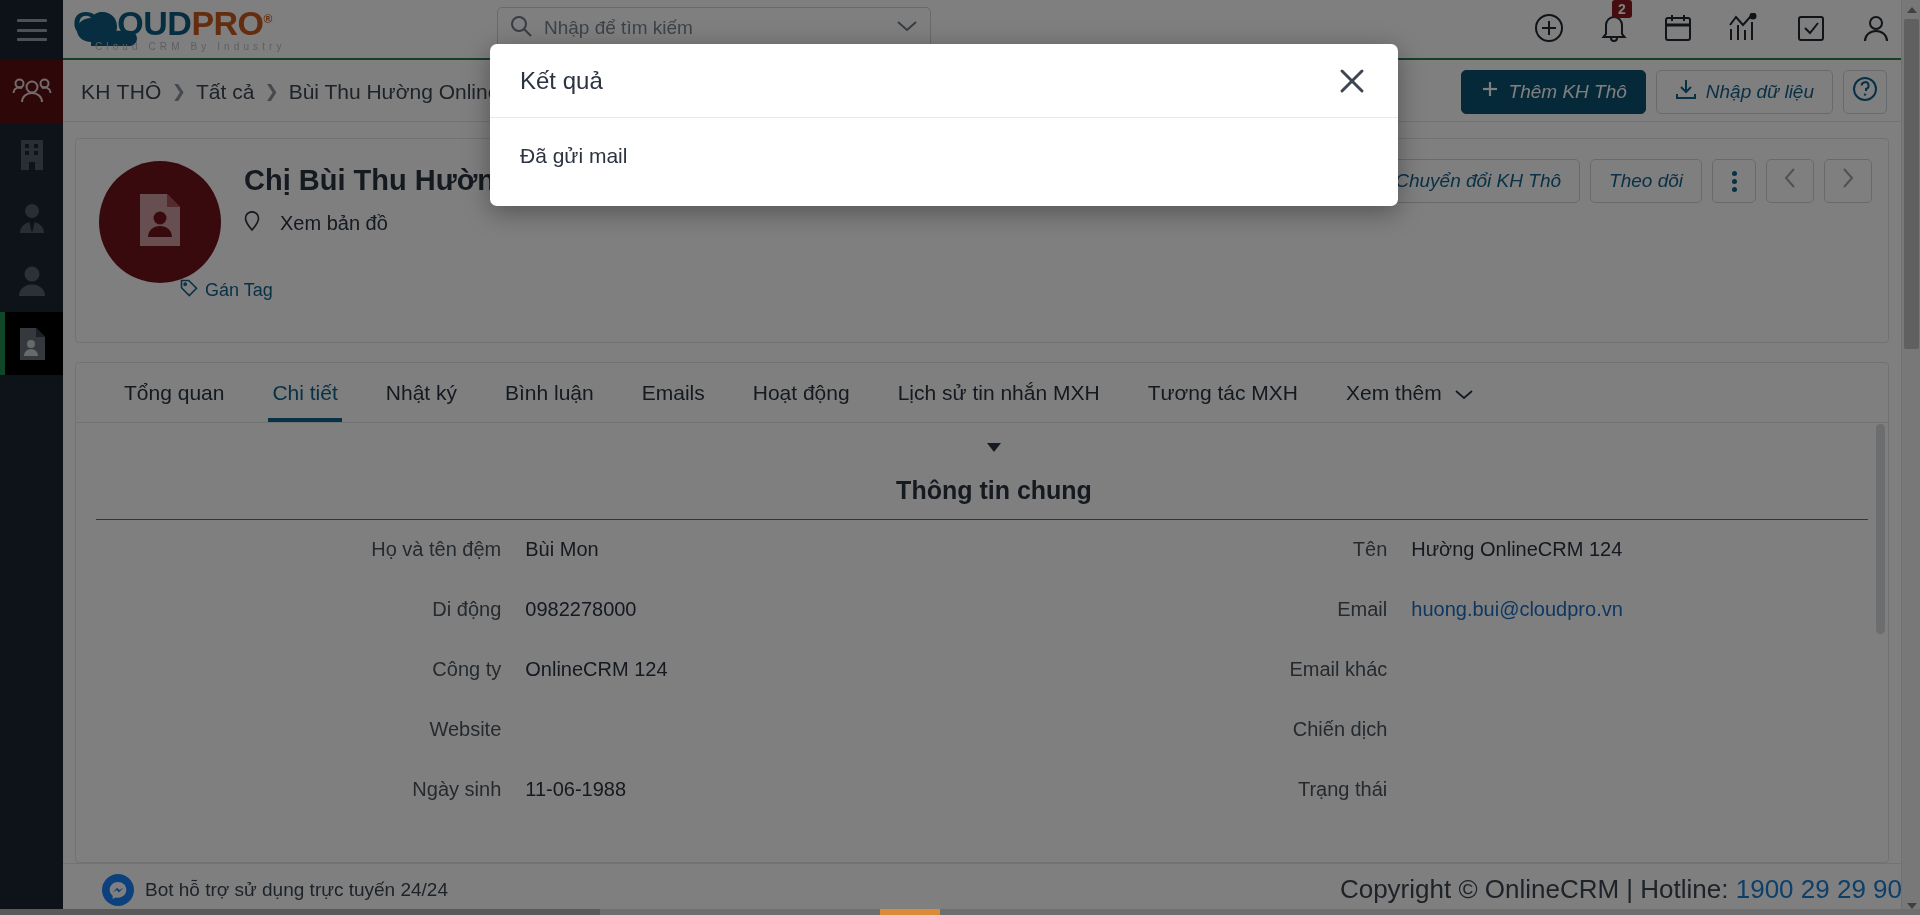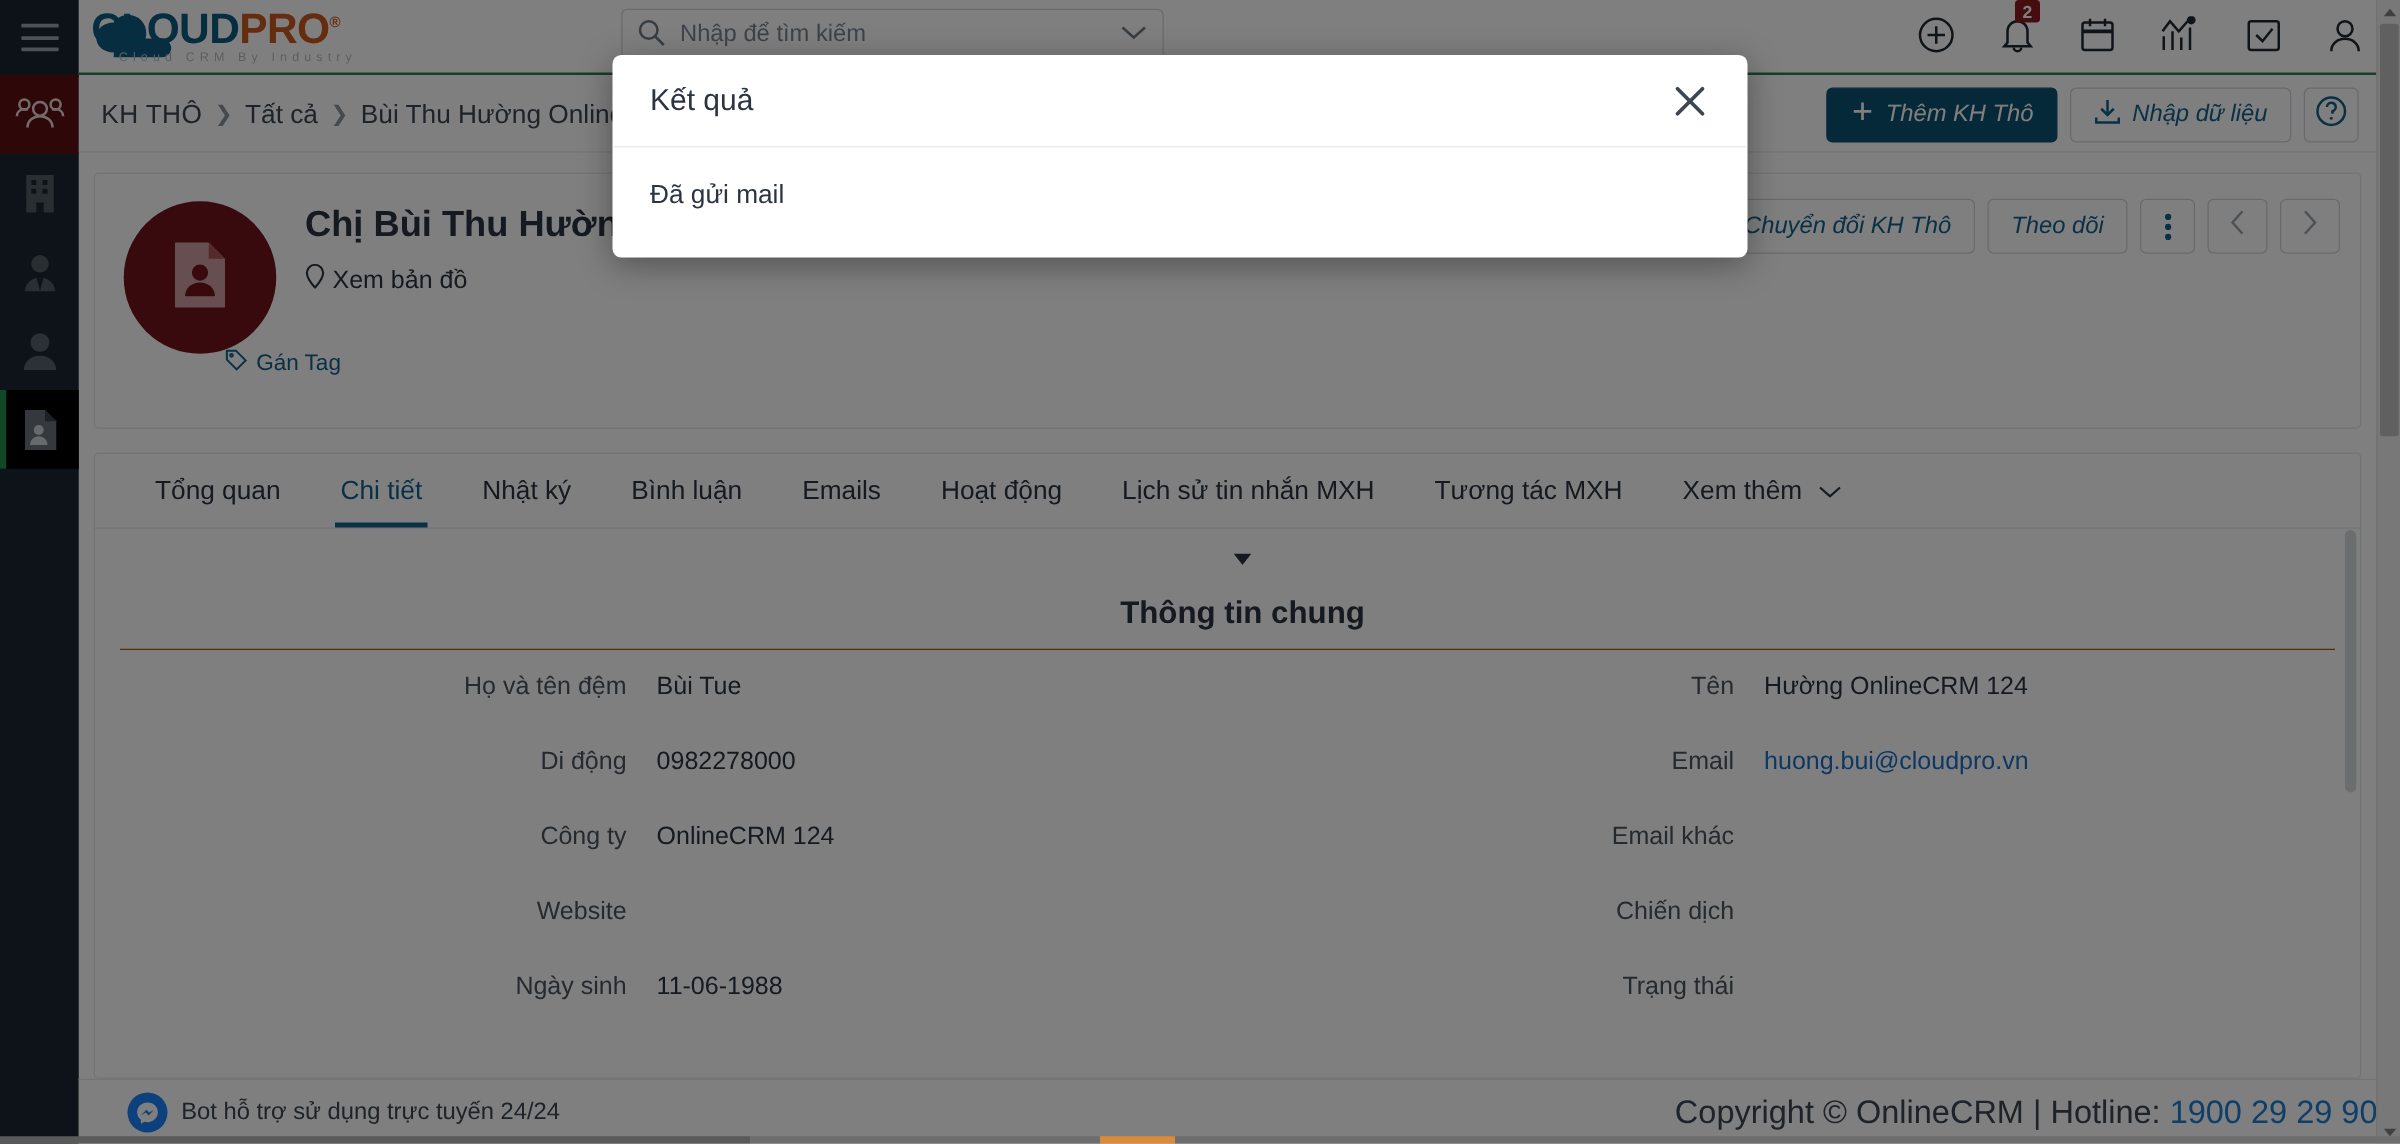--- a/index.html
+++ b/index.html
@@ -115,21 +115,21 @@
     position: absolute; left: 23px; top: 22px; width: 122px; height: 122px;
     border-radius: 50%; background: #70151b;
     display: flex; align-items: center; justify-content: center;
   }
   #rec-title {
     position: absolute; left: 168px; top: 25px;
     font-size: 29px; font-weight: bold; color: #2b3440; white-space: nowrap;
   }
   #rec-map {
     position: absolute; left: 168px; top: 72px;
-    font-size: 20px; color: #2b3440; display: flex; align-items: center; gap: 6px; cursor: pointer;
+    font-size: 20px; color: #2b3440; display: flex; align-items: center; gap: 20px; cursor: pointer;
   }
   #rec-tag {
     position: absolute; left: 104px; top: 140px;
     font-size: 18px; color: #13628c; display: flex; align-items: center; gap: 7px; cursor: pointer;
   }
   #rec-actions {
     position: absolute; right: 16px; top: 20px; display: flex; align-items: center; gap: 10px;
   }
   .btn.green { background: #1e7a46; border-color: #1e7a46; color: #fff; }
   .btn.ghost { color: #13628c; }
@@ -533,21 +533,21 @@
 
     <div id="section-head">
       <span class="caret-down"></span>
       <span id="section-title">Thông tin chung</span>
     </div>
 
     <div id="fields">
       <div class="fcol">
         <div class="frow">
           <div class="flabel">Họ và tên đệm</div>
-          <div class="fvalue">Bùi Tue</div>
+          <div class="fvalue">Bùi Mon</div>
         </div>
         <div class="frow">
           <div class="flabel">Di động</div>
           <div class="fvalue">0982278000</div>
         </div>
         <div class="frow">
           <div class="flabel">Công ty</div>
           <div class="fvalue">OnlineCRM 124</div>
         </div>
         <div class="frow">

